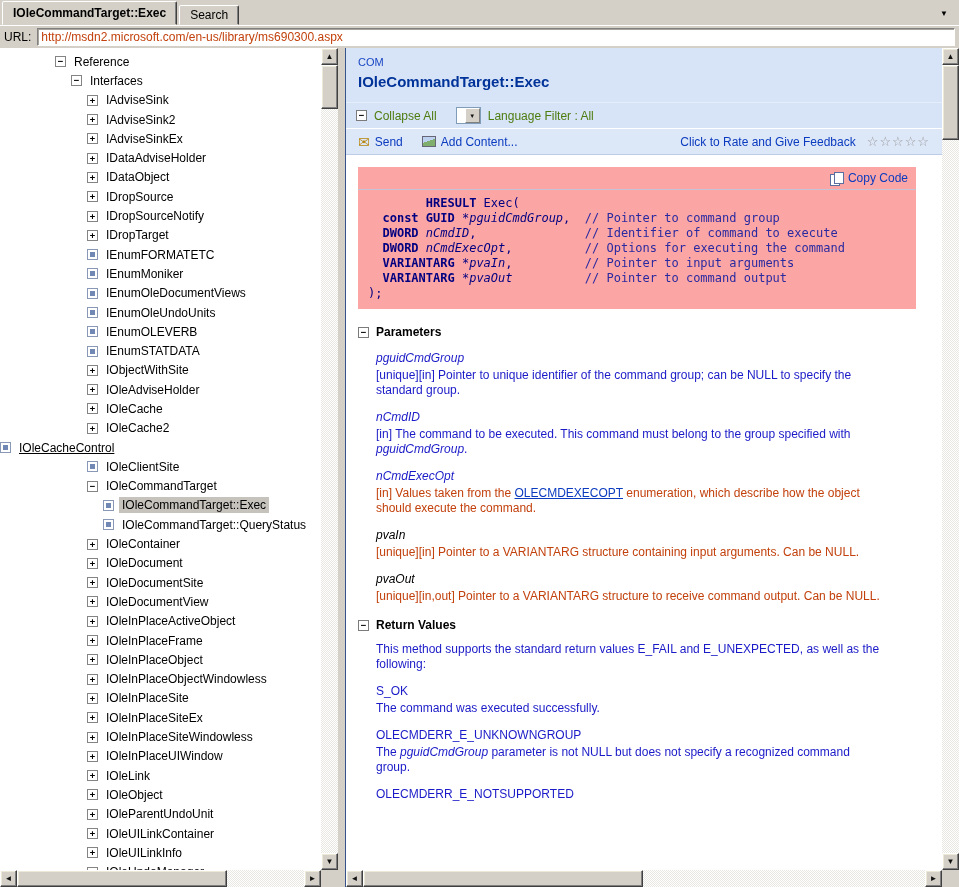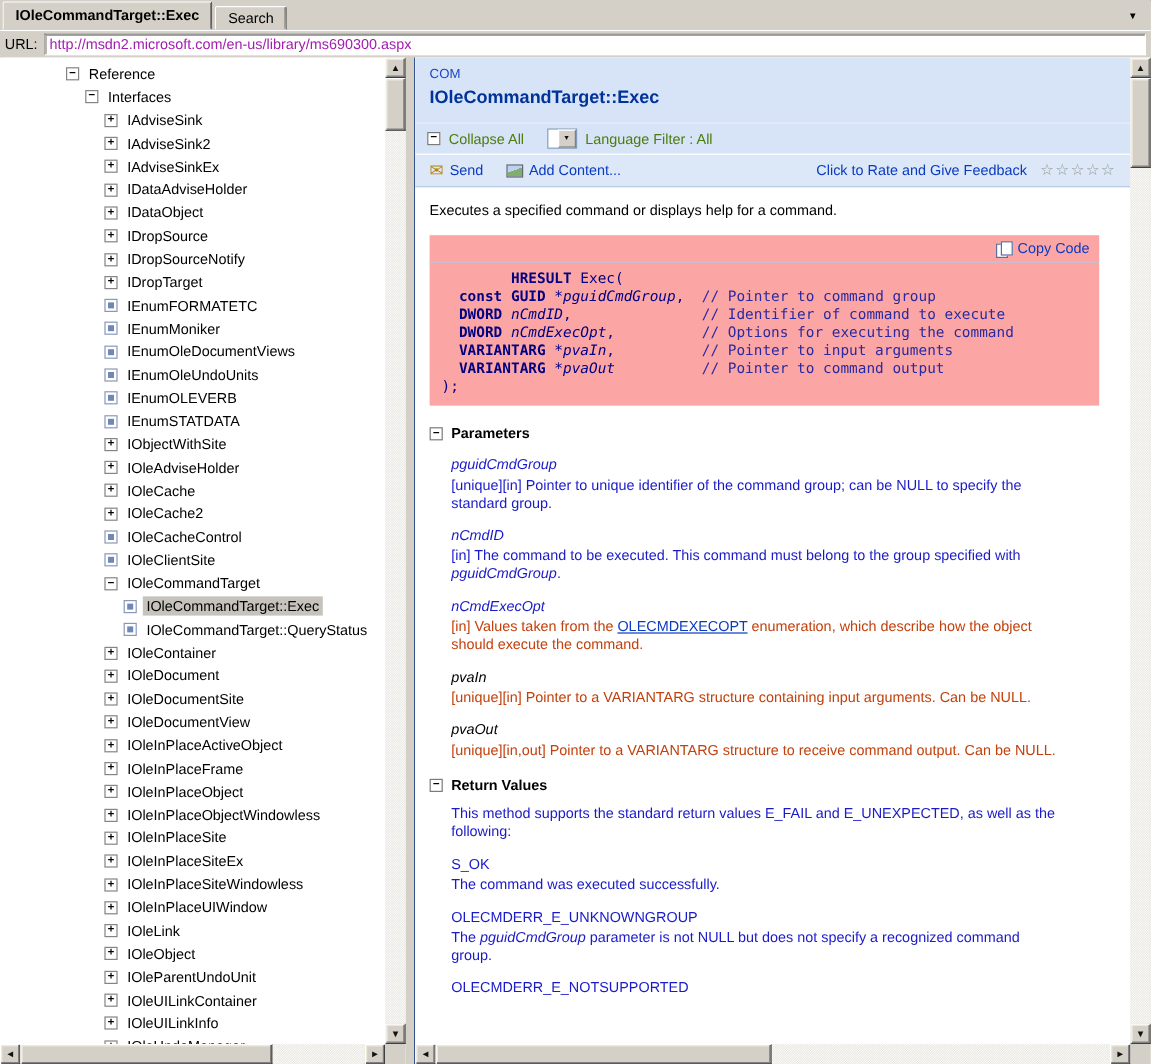--- a/index.html
+++ b/index.html
@@ -13,21 +13,21 @@
 
   
   .tabbar { height:26px; display:flex; align-items:flex-end; background:#d4d0c8; padding:2px 6px 0 2px; border-bottom:1px solid #ffffff; }
   .tab { display:flex; align-items:center; padding:0 10px; background:#d4d0c8; border:1px solid; border-color:#ffffff #404040 transparent #ffffff; border-radius:2px 2px 0 0; box-shadow: inset -1px 0 0 #808080; white-space:nowrap; }
   .tab.active { font-weight:bold; height:24px; z-index:2; }
   .tab.inactive { height:20px; margin-left:2px; color:#000; }
   .tab-dd { margin-left:auto; width:18px; height:18px; display:flex; align-items:center; justify-content:center; font-size:8px; color:#000; margin-bottom:3px; }
 
   
   .urlbar { height:22px; display:flex; align-items:center; gap:6px; padding:0 4px; background:#d4d0c8; }
-  .url-input { flex:1; height:18px; background:#fff; border:1px solid; border-color:#808080 #ffffff #ffffff #808080; box-shadow: inset 1px 1px 0 #a8a49c; font:12px "Liberation Sans","DejaVu Sans",sans-serif; padding:0 3px; color:#a21caf; }
+  .url-input { flex:1; height:18px; background:#fff; border:1px solid; border-color:#808080 #ffffff #ffffff #808080; box-shadow: inset 1px 1px 0 #a8a49c; font:12px "Liberation Sans","DejaVu Sans",sans-serif; padding:0 3px; color:#c2410c; }
 
   
   .main { position:absolute; top:48px; left:0; right:0; bottom:0; display:flex; }
   .tree-panel { width:338px; flex:none; position:relative; background:#fff; }
   .splitter { width:7px; flex:none; background:#d4d0c8; }
   .content-panel { flex:1; position:relative; background:#fff; border-left:1px solid #36538c; }
 
   
   .tree-view { position:absolute; left:0; top:0; right:17px; bottom:17px; overflow:hidden; background:#fff; padding-top:4px; }
   .tree-row { display:flex; align-items:center; height:19.3px; white-space:nowrap; }
@@ -191,21 +191,21 @@
           <span class="tree-label">IOleAdviseHolder</span>
         </div>
         <div class="tree-row" style="padding-left: 87px;">
           <span class="tnode plus">+</span>
           <span class="tree-label">IOleCache</span>
         </div>
         <div class="tree-row" style="padding-left: 87px;">
           <span class="tnode plus">+</span>
           <span class="tree-label">IOleCache2</span>
         </div>
-        <div class="tree-row" style="padding-left: 87px;">
+        <div class="tree-row" style=" text-decoration: underline;">
           <span class="tnode topic"></span>
           <span class="tree-label">IOleCacheControl</span>
         </div>
         <div class="tree-row" style="padding-left: 87px; text-align: center;">
           <span class="tnode topic"></span>
           <span class="tree-label">IOleClientSite</span>
         </div>
         <div class="tree-row" style="padding-left: 87px;">
           <span class="tnode minus">−</span>
           <span class="tree-label">IOleCommandTarget</span>
@@ -343,21 +343,20 @@
               <span>☆</span>
               <span>☆</span>
               <span>☆</span>
               <span>☆</span>
               <span>☆</span>
             </span>
         </div>
       </div>
 
       <div class="doc-body">
-        <div class="summary">Executes a specified command or displays help for a command.</div>
 
         <div class="code-block">
           <div class="code-copy-row">
             <span class="copy-icon"></span>
             <span class="copy-label">Copy Code</span>
           </div>
           <div class="code-text"><div class="code-line"><span>        </span><span class="c-k">HRESULT</span><span> Exec(</span></div><div class="code-line"><span>  </span><span class="c-k">const</span><span> </span><span class="c-k">GUID</span><span> *</span><span class="c-i">pguidCmdGroup</span><span>,  </span><span class="c-c">// Pointer to command group</span></div><div class="code-line"><span>  </span><span class="c-k">DWORD</span><span> </span><span class="c-i">nCmdID</span><span>,               </span><span class="c-c">// Identifier of command to execute</span></div><div class="code-line"><span>  </span><span class="c-k">DWORD</span><span> </span><span class="c-i">nCmdExecOpt</span><span>,          </span><span class="c-c">// Options for executing the command</span></div><div class="code-line"><span>  </span><span class="c-k">VARIANTARG</span><span> *</span><span class="c-i">pvaIn</span><span>,          </span><span class="c-c">// Pointer to input arguments</span></div><div class="code-line"><span>  </span><span class="c-k">VARIANTARG</span><span> *</span><span class="c-i">pvaOut</span><span>          </span><span class="c-c">// Pointer to command output</span></div><div class="code-line"><span>);</span></div></div>
         </div>
 
         <div>

